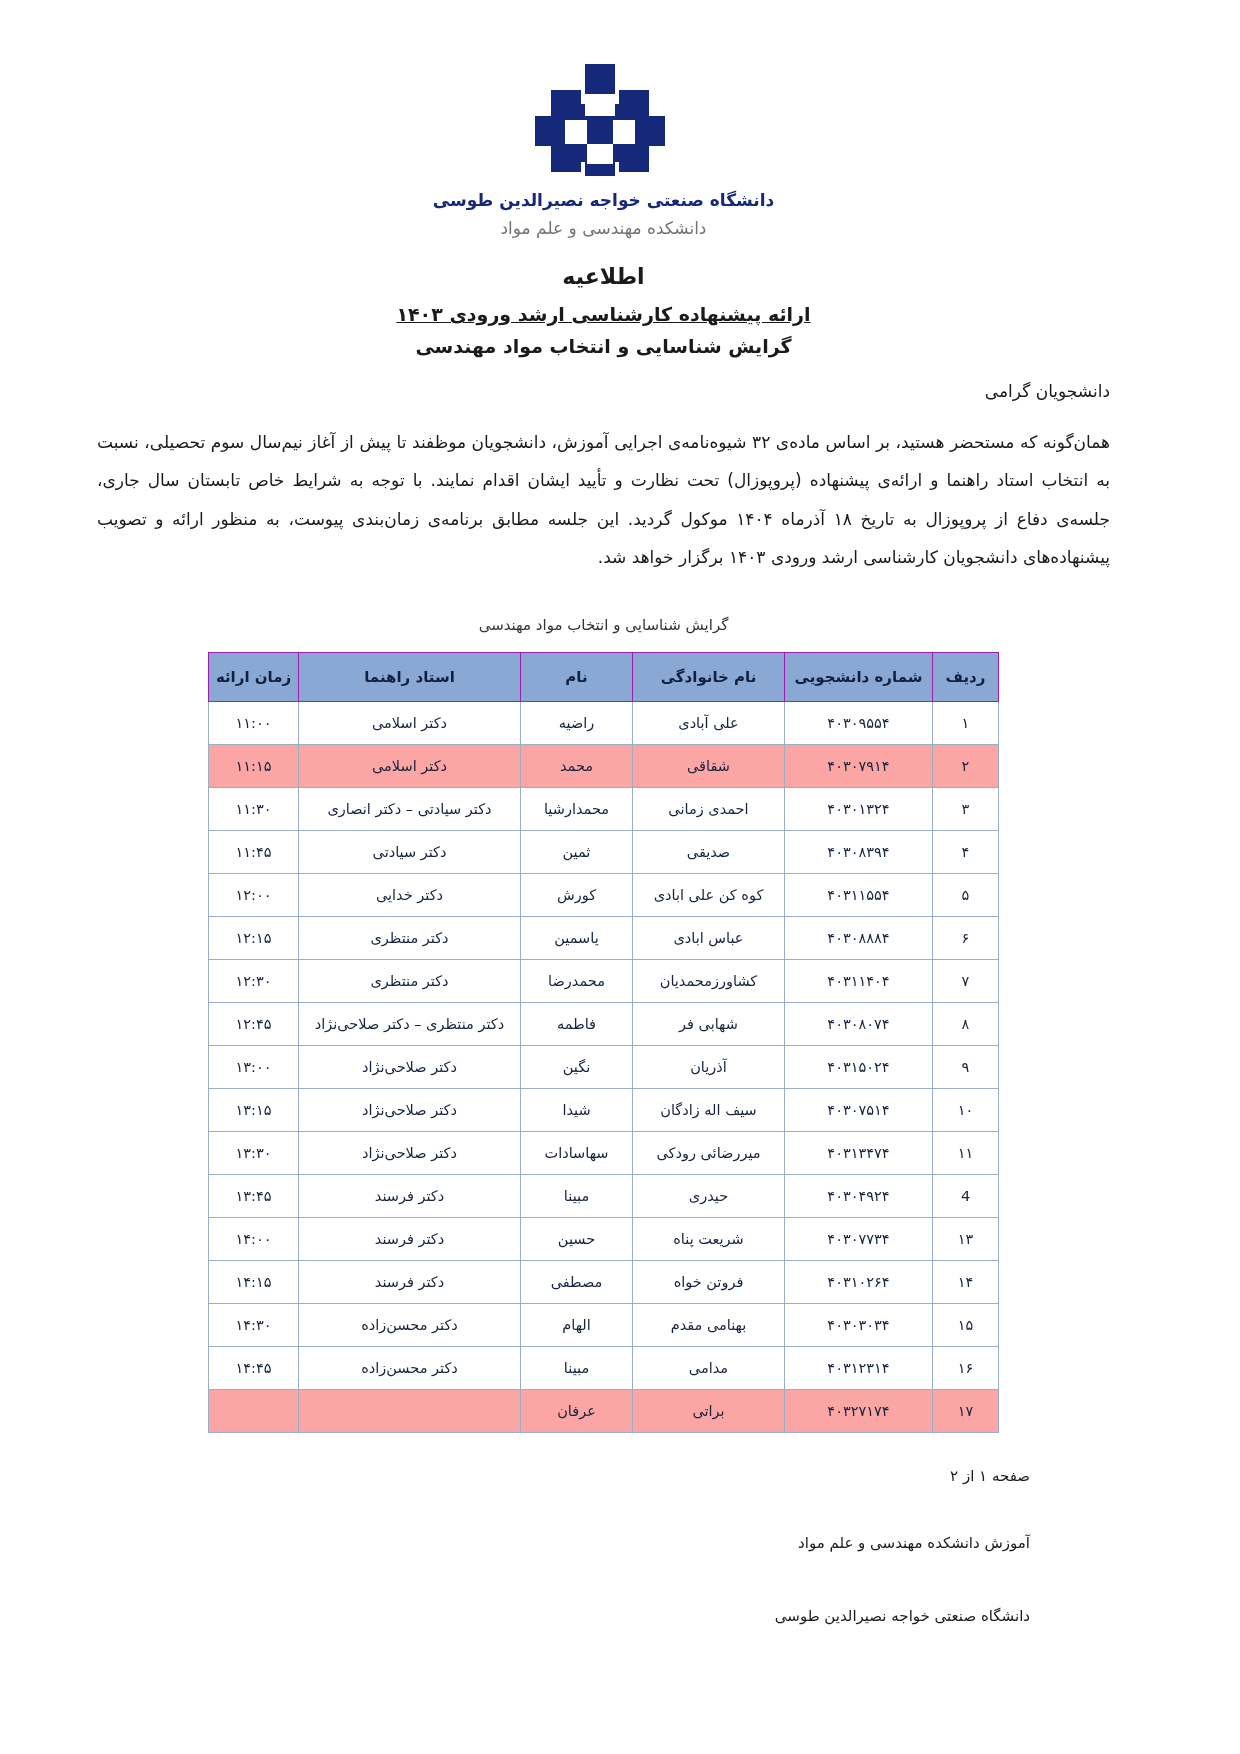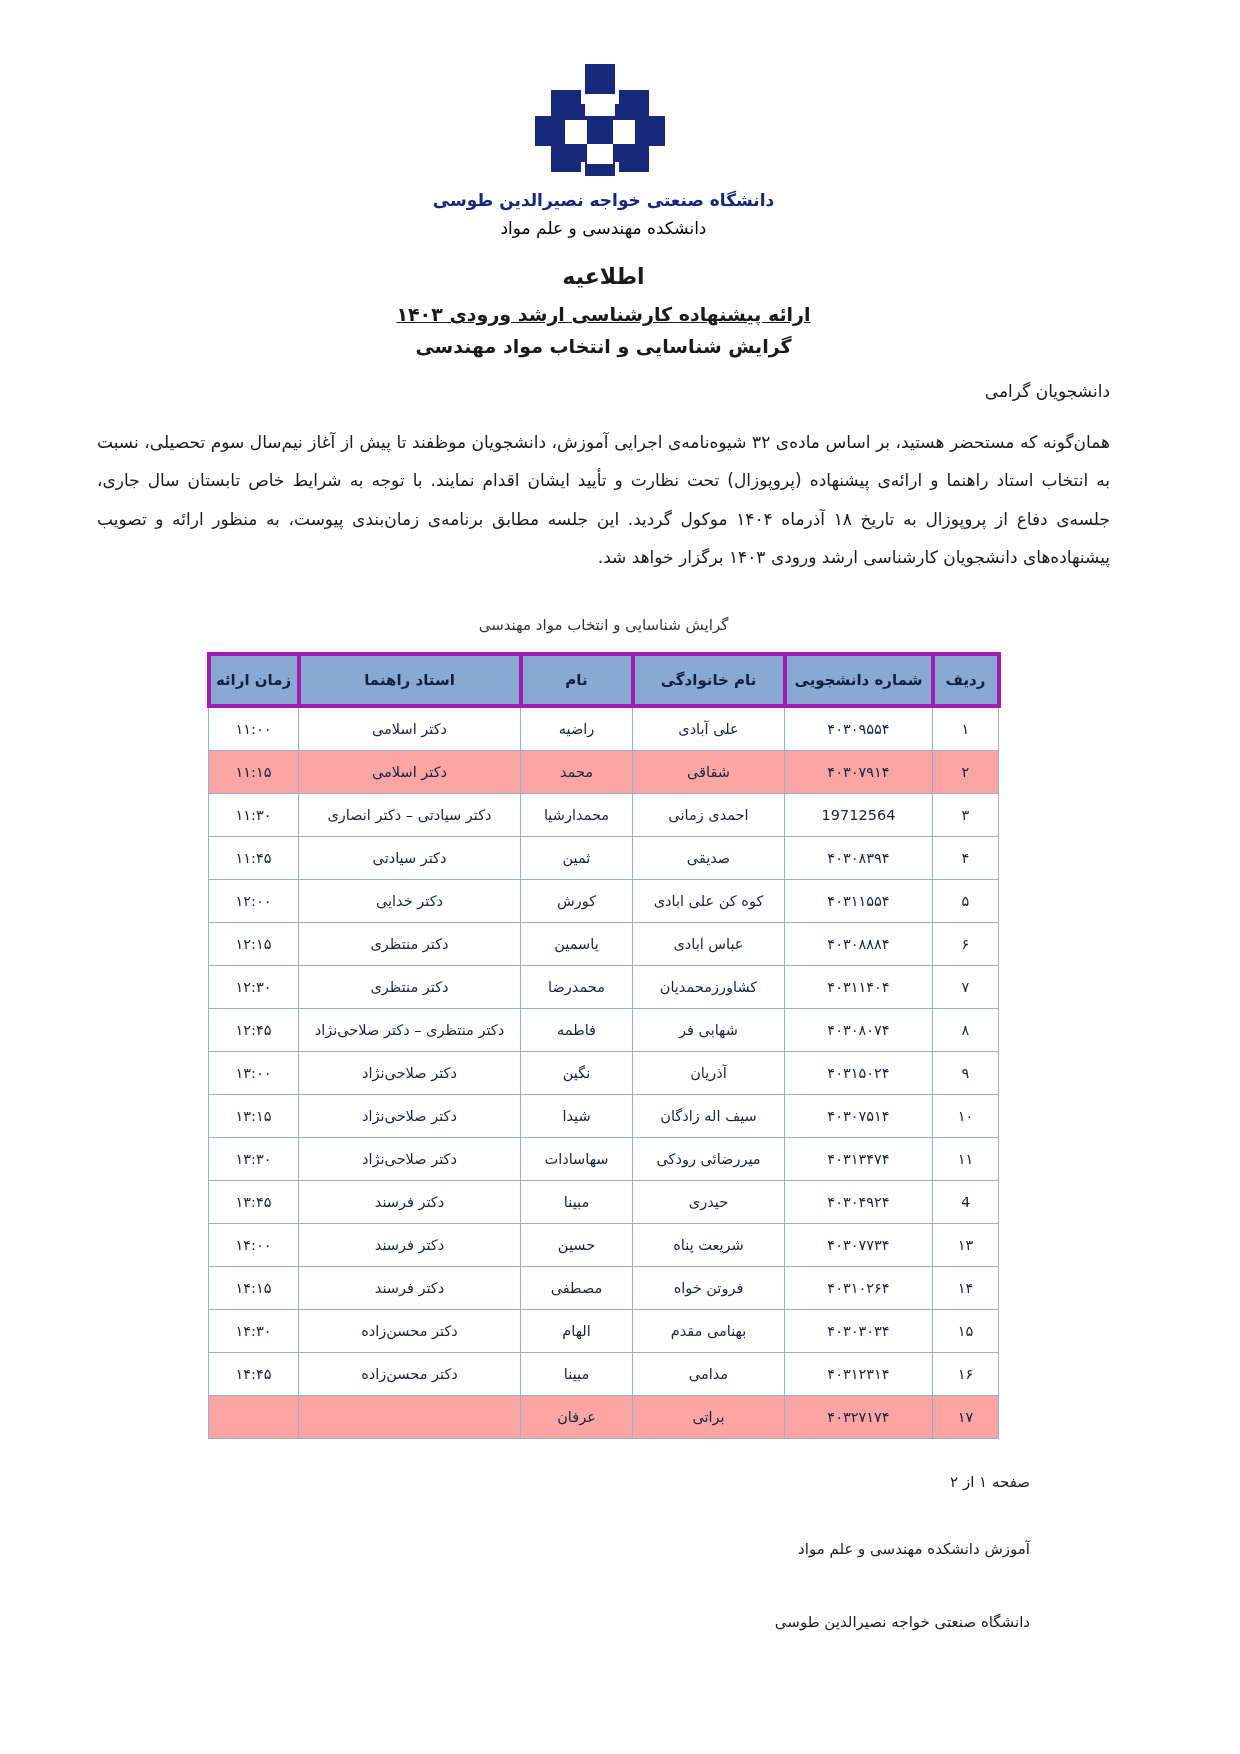--- a/index.html
+++ b/index.html
@@ -36,21 +36,21 @@
   .uni-name {
     margin-top: 6px;
     font-size: 17px;
     color: #15287a;
     font-weight: bold;
     letter-spacing: 0;
   }
   .faculty-name {
     margin-top: 8px;
     font-size: 17px;
-    color: #000000;
+    color: #737373;
   }
 
   
   .doc-title {
     text-align: center;
     font-size: 22px;
     font-weight: bold;
     margin-top: 26px;
   }
   .doc-sub1 {
@@ -95,21 +95,21 @@
     width: 790px;
     table-layout: fixed;
     direction: rtl;
   }
   table.schedule th {
     background: #8aa8d4;
     color: #12203f;
     font-size: 15px;
     font-weight: bold;
     height: 46px;
-    border: 4px solid #a21caf;
+    border: 1px solid #a21caf;
     text-align: center;
   }
   table.schedule td {
     font-size: 14.5px;
     height: 40px;
     border: 1px solid #9aaec8;
     text-align: center;
     background: #ffffff;
     color: #16233d;
   }
@@ -209,21 +209,21 @@
         <tr class="alt">
           <td>۲</td>
           <td>۴۰۳۰۷۹۱۴</td>
           <td>شقاقی</td>
           <td>محمد</td>
           <td>دکتر اسلامی</td>
           <td>۱۱:۱۵</td>
         </tr>
         <tr>
           <td>۳</td>
-          <td>19712564</td>
+          <td>۴۰۳۰۱۳۲۴</td>
           <td>احمدی زمانی</td>
           <td>محمدارشیا</td>
           <td>دکتر سیادتی – دکتر انصاری</td>
           <td>۱۱:۳۰</td>
         </tr>
         <tr>
           <td>۴</td>
           <td>۴۰۳۰۸۳۹۴</td>
           <td>صدیقی</td>
           <td>ثمین</td>

